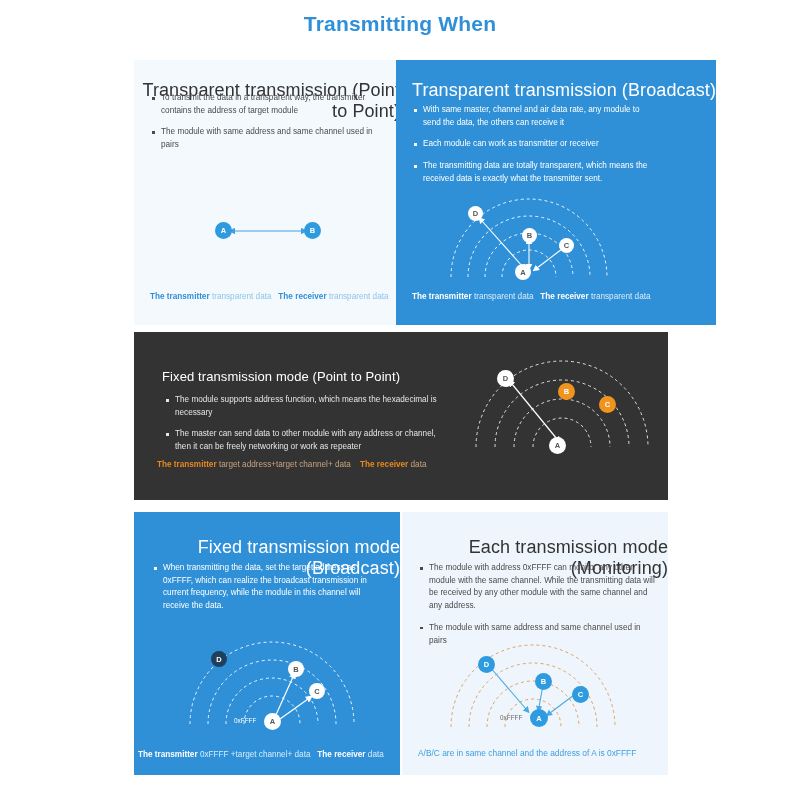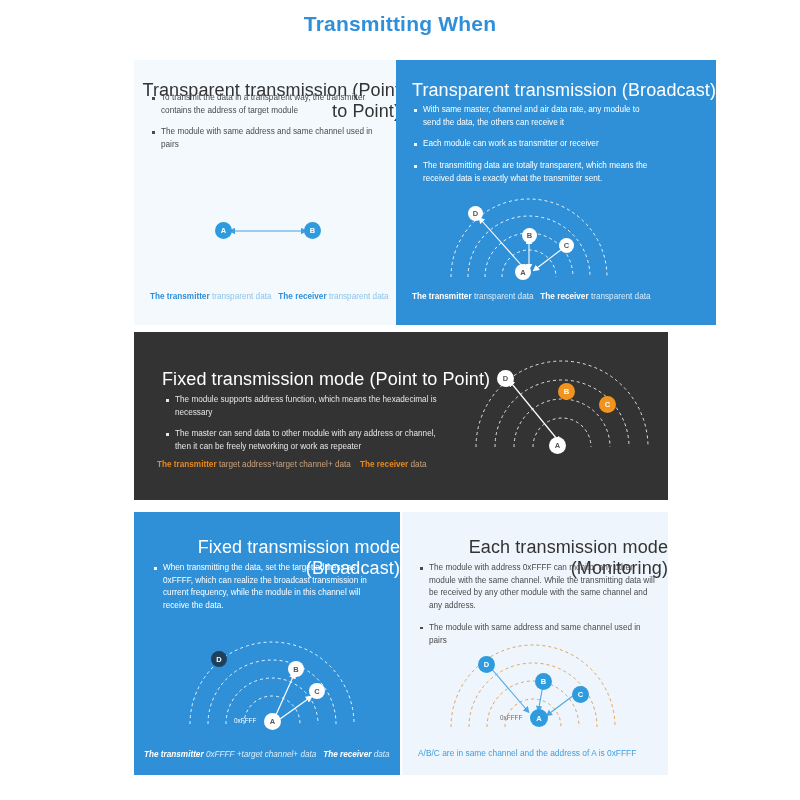--- a/index.html
+++ b/index.html
@@ -142,21 +142,21 @@
   <div class="legend lg-white" style="left:16px;top:232px;">
     <b>The transmitter</b>
     <span>transparent data</span>
     &nbsp;
     <b>The receiver</b>
     <span>transparent data</span>
   </div>
 </div>
 
 <div class="panel p-dark" style="left:134px;top:332px;width:534px;height:168px;">
-  <div class="ptitle light-text" style="position:absolute;top:37px;left:28px;width:auto;text-align:left;font-size:18px;">Fixed transmission mode (Point to Point)</div>
+  <div class="ptitle light-text" style="position:absolute;top:37px;left:28px;width:auto;text-align:left;font-size:13px;">Fixed transmission mode (Point to Point)</div>
   <ul class="bullets txt-wgray" style="position:absolute;top:62px;left:30px;width:285px;">
     <li>The module supports address function, which means the hexadecimal is necessary</li>
     <li>The master can send data to other module with any address or channel, then it can be freely networking or work as repeater</li>
   </ul>
 
   <div class="diag" style="left:330px;top:25px;width:200px;height:115px;">
     <svg width="200" height="115" viewBox="0 0 200 115">
       <defs>
         <marker id="aoS" markerWidth="6" markerHeight="6" refX="5" refY="3" orient="auto">
           <path d="M6,0 L6,6 L0,3 z" fill="#ffffff"></path>
@@ -212,21 +212,21 @@
         <line x1="146" y1="82" x2="174" y2="62" marker-end="url(#awE2)"></line>
       </g>
     </svg>
     <div class="node n-navy" style="left:77px;top:14px;width:16px;height:16px;">D</div>
     <div class="node n-white" style="left:154px;top:24px;width:16px;height:16px;">B</div>
     <div class="node n-white" style="left:175px;top:46px;width:16px;height:16px;">C</div>
     <div class="node n-white" style="left:130px;top:76px;width:17px;height:17px;">A</div>
     <div class="addr-label addr-white" style="left:100px;top:80px;">0xFFFF</div>
   </div>
 
-  <div class="legend lg-white" style="left:10px;top:238px;font-style:italic;">
+  <div class="legend lg-white" style="left:4px;top:238px;">
     <b>The transmitter</b>
     <span>0xFFFF +target channel+ data</span>
     &nbsp;
     <b>The receiver</b>
     <span>data</span>
   </div>
 </div>
 
 <div class="panel p-pale" style="left:402px;top:512px;width:266px;height:263px;">
   <div class="ptitle dark-text" style="position:absolute;top:25px;left:0;">Each transmission mode (Monitoring)</div>

